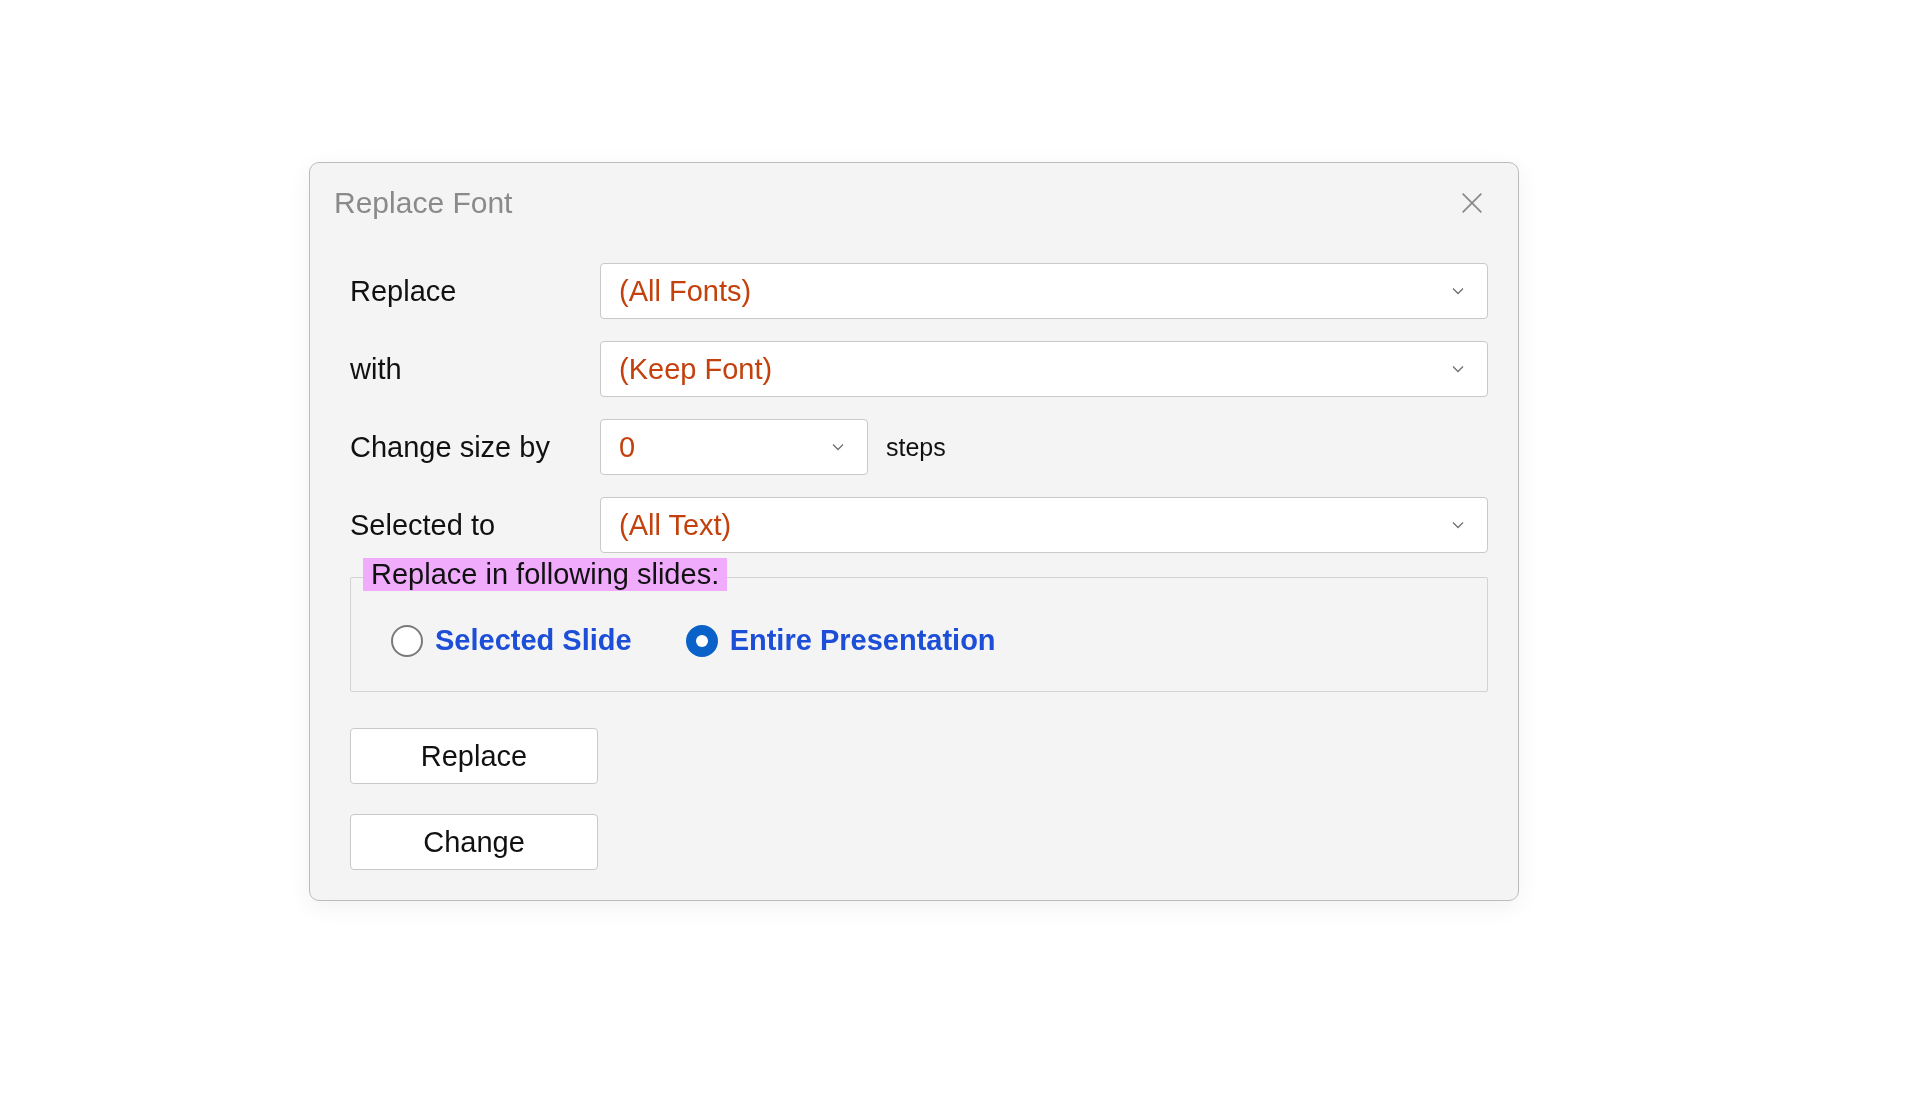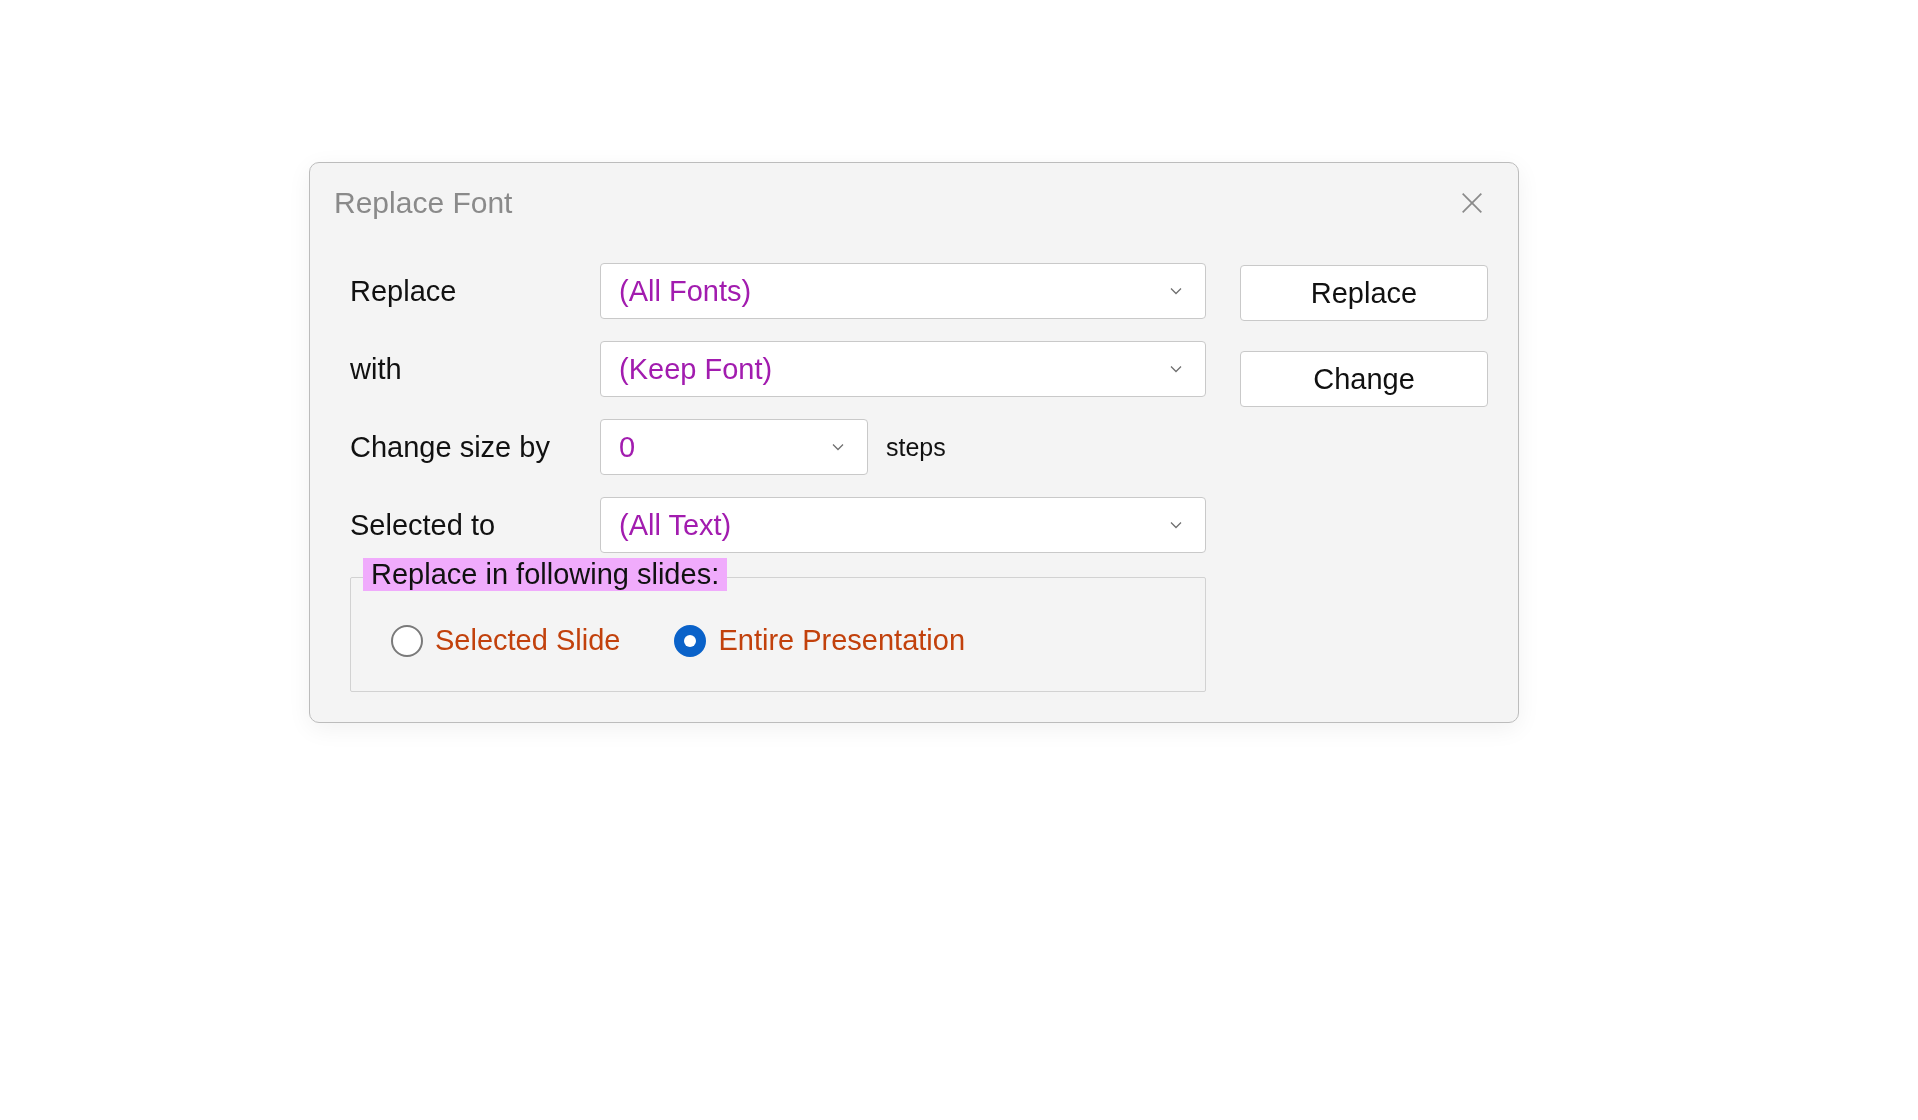--- a/index.html
+++ b/index.html
@@ -44,20 +44,21 @@
     width: 44px; height: 44px;
     display: flex; align-items: center; justify-content: center;
     cursor: pointer;
     color: #8a8a8a;
   }
   .close-btn svg { stroke: #8a8a8a; stroke-width: 1.5; }
   .body {
     padding: 20px 30px 30px 40px;
     display: flex;
     gap: 34px;
+    flex-direction: column;
   }
   .form-col { flex: 1; }
   .btn-col { width: 248px; display: flex; flex-direction: column; gap: 30px; padding-top: 2px;}
   .row {
     display: flex;
     align-items: center;
     margin-bottom: 22px;
   }
   .label {
     width: 250px;
@@ -68,21 +69,21 @@
     flex: 1;
     height: 56px;
     background: #ffffff;
     border: 1px solid #c9c9c9;
     border-radius: 4px;
     display: flex;
     align-items: center;
     justify-content: space-between;
     padding: 0 18px;
     font-size: 29px;
-    color: #a21caf;
+    color: #c2410c;
     cursor: pointer;
   }
   .combo-small {
     width: 268px;
     flex: none;
   }
   .chevron {
     width: 22px; height: 22px;
     display: flex; align-items: center; justify-content: center;
   }
@@ -125,22 +126,23 @@
     gap: 54px;
     align-items: center;
     margin-top: 18px;
     padding-left: 10px;
   }
   .radio {
     display: flex;
     align-items: center;
     gap: 12px;
     font-size: 29px;
-    color: #c2410c;
-    cursor: pointer;
+    color: #1d4ed8;
+    cursor: pointer;
+    font-weight: bold;
   }
   .radio-circle {
     width: 32px; height: 32px;
     border: 2px solid #7a7a7a;
     border-radius: 50%;
     display: flex; align-items: center; justify-content: center;
     background: #fff;
   }
   .radio-circle.selected {
     border: 2px solid #0a62c9;

